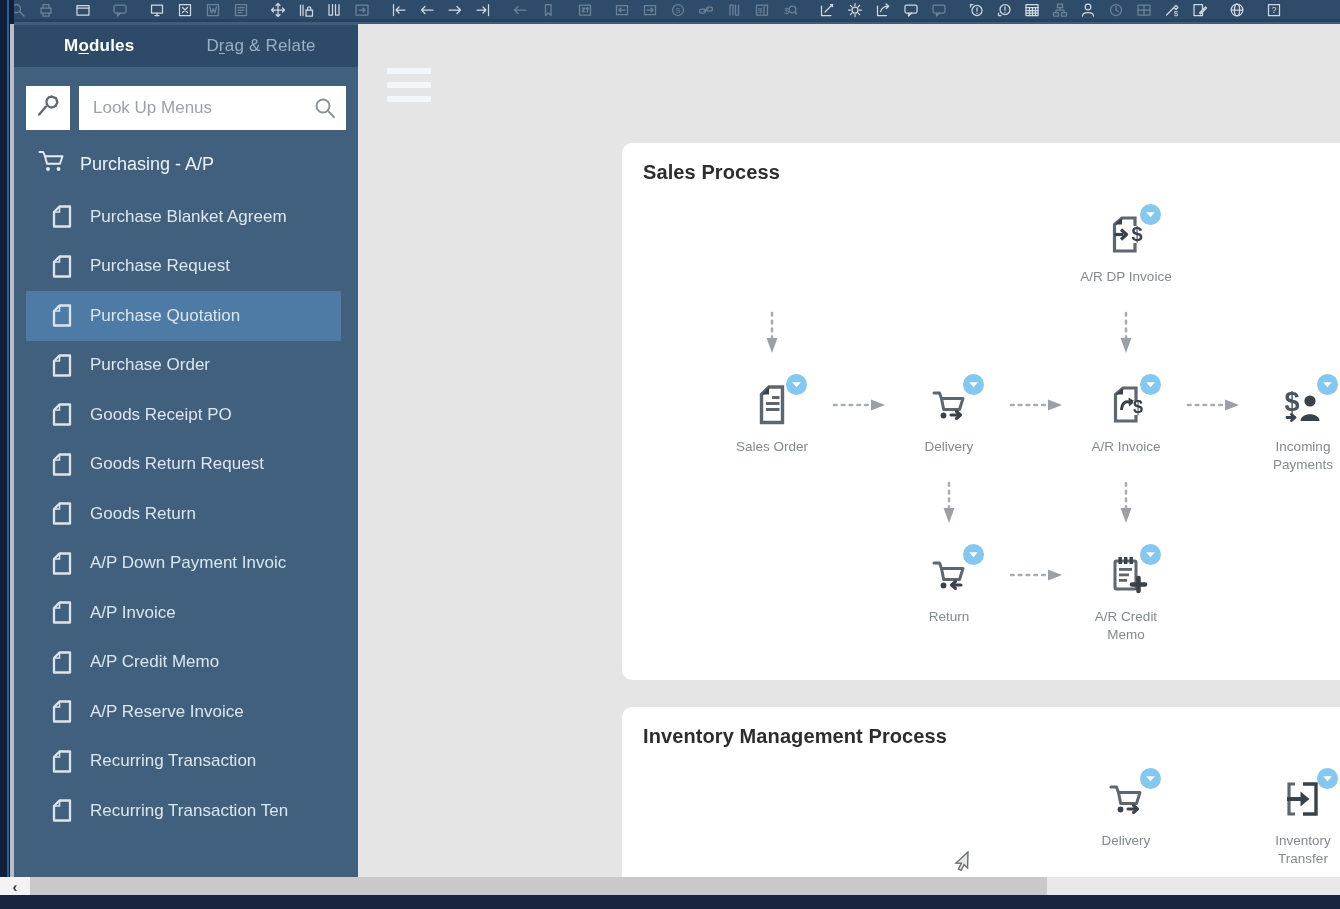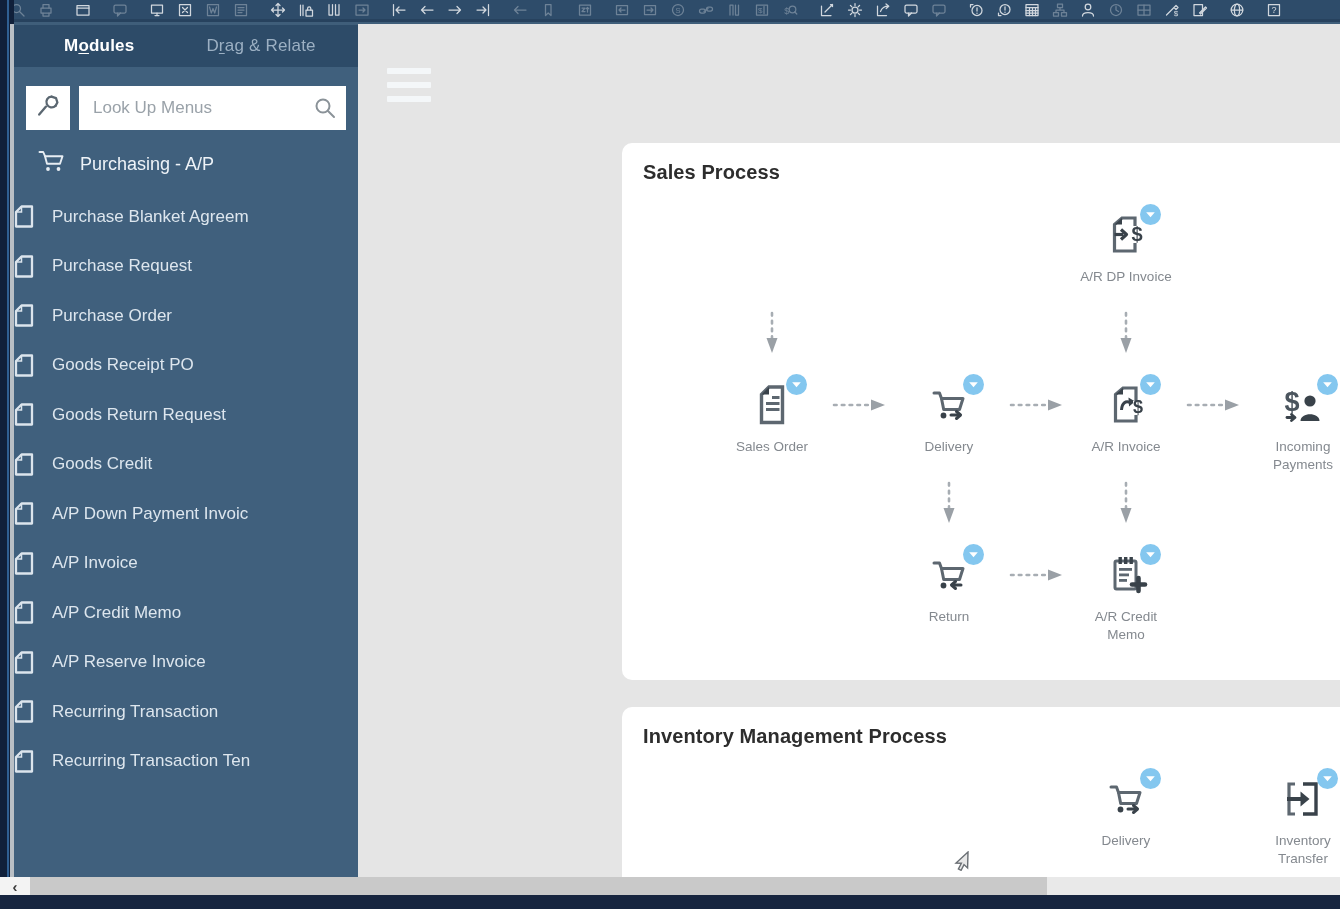--- a/index.html
+++ b/index.html
@@ -33,21 +33,21 @@
   .wrench-btn{width:44px;height:44px;background:#ffffff;display:flex;align-items:center;justify-content:center;flex:none;}
   .search-box{flex:1;background:#ffffff;position:relative;display:flex;align-items:center;}
   .search-box input{
     border:none;outline:none;width:100%;height:100%;font-size:17px;
     padding:0 40px 0 14px;color:#333;font-family:"Liberation Sans",sans-serif;box-sizing:border-box;background:transparent;
   }
   .search-box input::placeholder{color:#9aa2a9;opacity:1;}
   .search-box .mag{position:absolute;right:9px;top:10px;}
   .section-header{margin:20px 0 0 24px;height:28px;display:flex;align-items:center;gap:15px;color:#eef3f8;font-size:18px;}
   .menu{margin-top:14px;}
-  .menu-item{height:49.5px;display:flex;align-items:center;gap:18px;font-size:17px;color:#dde6ee;white-space:nowrap;overflow:hidden;}
+  .menu-item{height:49.5px;display:flex;align-items:center;gap:18px;padding-left:38px;font-size:17px;color:#dde6ee;white-space:nowrap;overflow:hidden;}
   .menu-item.selected{background:#4e7ba6;margin:0 17px 0 12px;padding-left:26px;}
   .menu-item .doc{flex:none;display:inline-flex;}
   
   .main{position:absolute;left:358px;top:24px;width:982px;height:853px;background:#e5e5e5;overflow:hidden;}
   .hamburger{position:absolute;left:29px;top:44px;width:46px;cursor:default;}
   .hamburger .bar{width:44px;height:6px;background:#f4f7f9;margin-bottom:8px;border-radius:1px;}
   .panel{position:absolute;background:#ffffff;border-radius:10px;}
   #panel-sales{left:264px;top:119px;width:780px;height:537px;}
   #panel-inventory{left:264px;top:683px;width:780px;height:240px;}
   .panel-title{position:absolute;left:21px;top:18px;font-size:20px;font-weight:700;color:#2d2d2d;letter-spacing:.1px;}
@@ -491,20 +491,29 @@
       </div>
       <div class="menu-item">
         <span class="doc">
           <svg width="20" height="23" viewBox="0 0 20 23">
             <path d="M7.5 1.5 H18 V21.5 H2 V7 Z" fill="none" stroke="#dce5ed" stroke-width="2.3" stroke-linejoin="round"></path>
             <path d="M7.5 1.5 V7 H2" fill="none" stroke="#dce5ed" stroke-width="1.5"></path>
           </svg>
         </span>
         <span>Purchase Request</span>
       </div>
+      <div class="menu-item selected">
+        <span class="doc">
+          <svg width="20" height="23" viewBox="0 0 20 23">
+            <path d="M7.5 1.5 H18 V21.5 H2 V7 Z" fill="none" stroke="#dce5ed" stroke-width="2.3" stroke-linejoin="round"></path>
+            <path d="M7.5 1.5 V7 H2" fill="none" stroke="#dce5ed" stroke-width="1.5"></path>
+          </svg>
+        </span>
+        <span>Purchase Quotation</span>
+      </div>
       <div class="menu-item">
         <span class="doc">
           <svg width="20" height="23" viewBox="0 0 20 23">
             <path d="M7.5 1.5 H18 V21.5 H2 V7 Z" fill="none" stroke="#dce5ed" stroke-width="2.3" stroke-linejoin="round"></path>
             <path d="M7.5 1.5 V7 H2" fill="none" stroke="#dce5ed" stroke-width="1.5"></path>
           </svg>
         </span>
         <span>Purchase Order</span>
       </div>
       <div class="menu-item">
@@ -525,21 +534,21 @@
         </span>
         <span>Goods Return Request</span>
       </div>
       <div class="menu-item">
         <span class="doc">
           <svg width="20" height="23" viewBox="0 0 20 23">
             <path d="M7.5 1.5 H18 V21.5 H2 V7 Z" fill="none" stroke="#dce5ed" stroke-width="2.3" stroke-linejoin="round"></path>
             <path d="M7.5 1.5 V7 H2" fill="none" stroke="#dce5ed" stroke-width="1.5"></path>
           </svg>
         </span>
-        <span>Goods Credit</span>
+        <span>Goods Return</span>
       </div>
       <div class="menu-item">
         <span class="doc">
           <svg width="20" height="23" viewBox="0 0 20 23">
             <path d="M7.5 1.5 H18 V21.5 H2 V7 Z" fill="none" stroke="#dce5ed" stroke-width="2.3" stroke-linejoin="round"></path>
             <path d="M7.5 1.5 V7 H2" fill="none" stroke="#dce5ed" stroke-width="1.5"></path>
           </svg>
         </span>
         <span>A/P Down Payment Invoic</span>
       </div>

